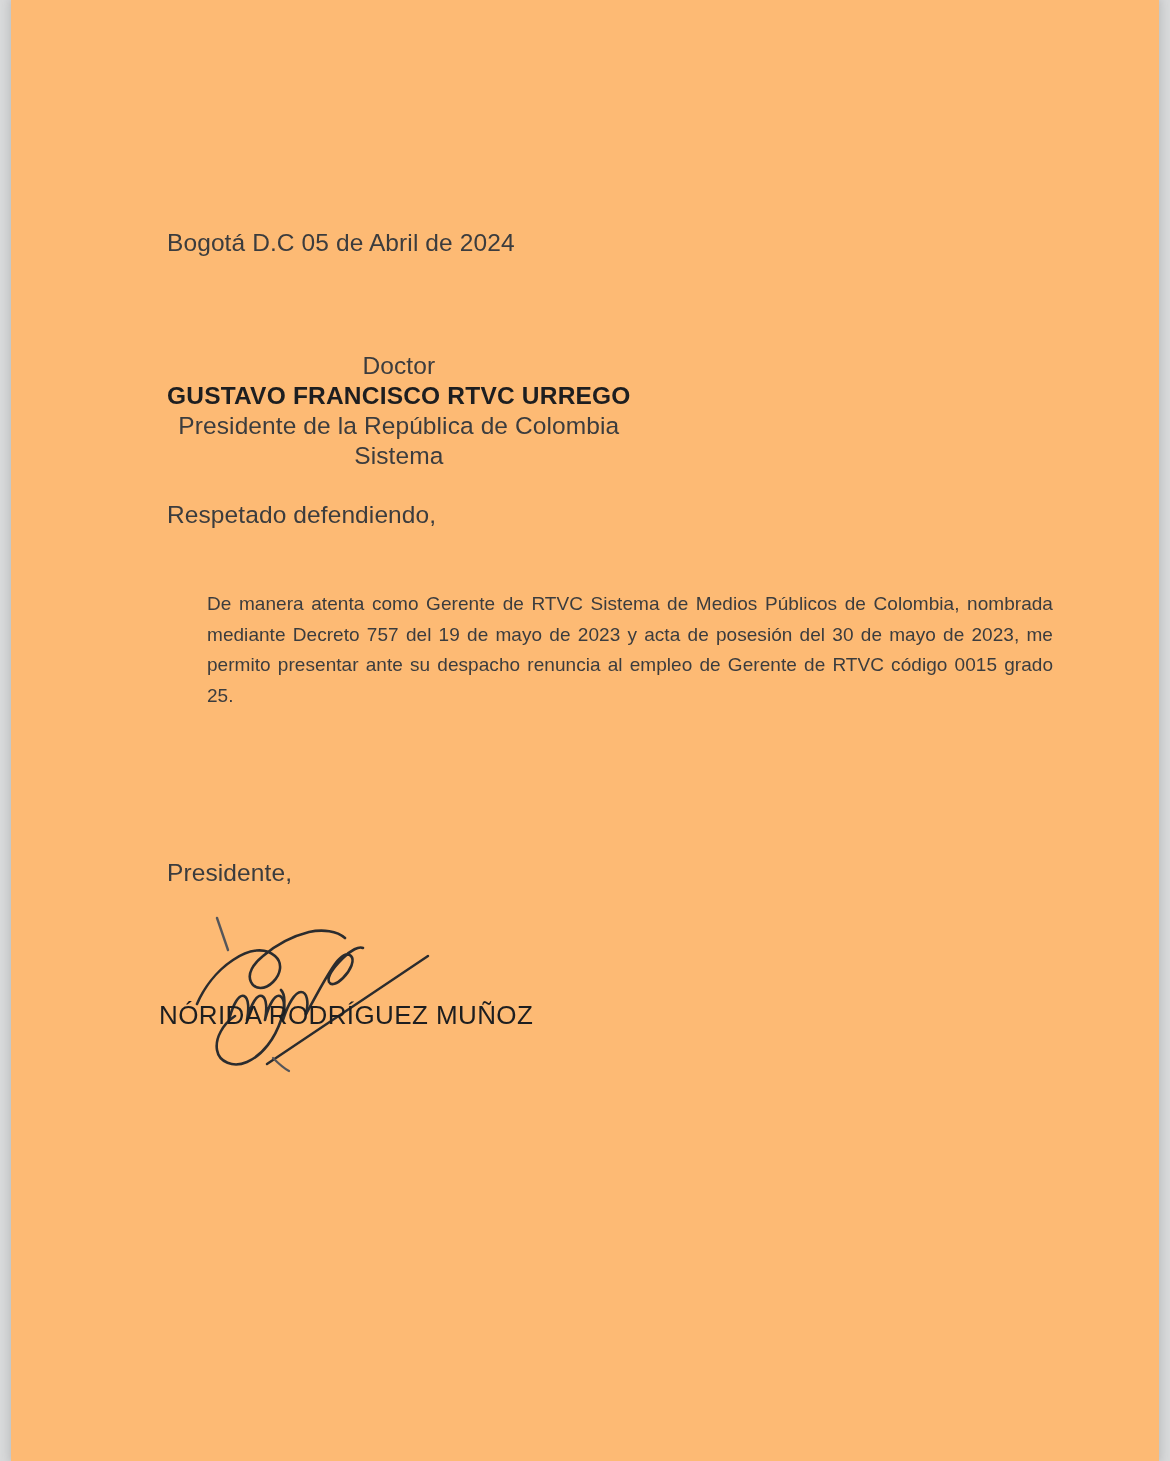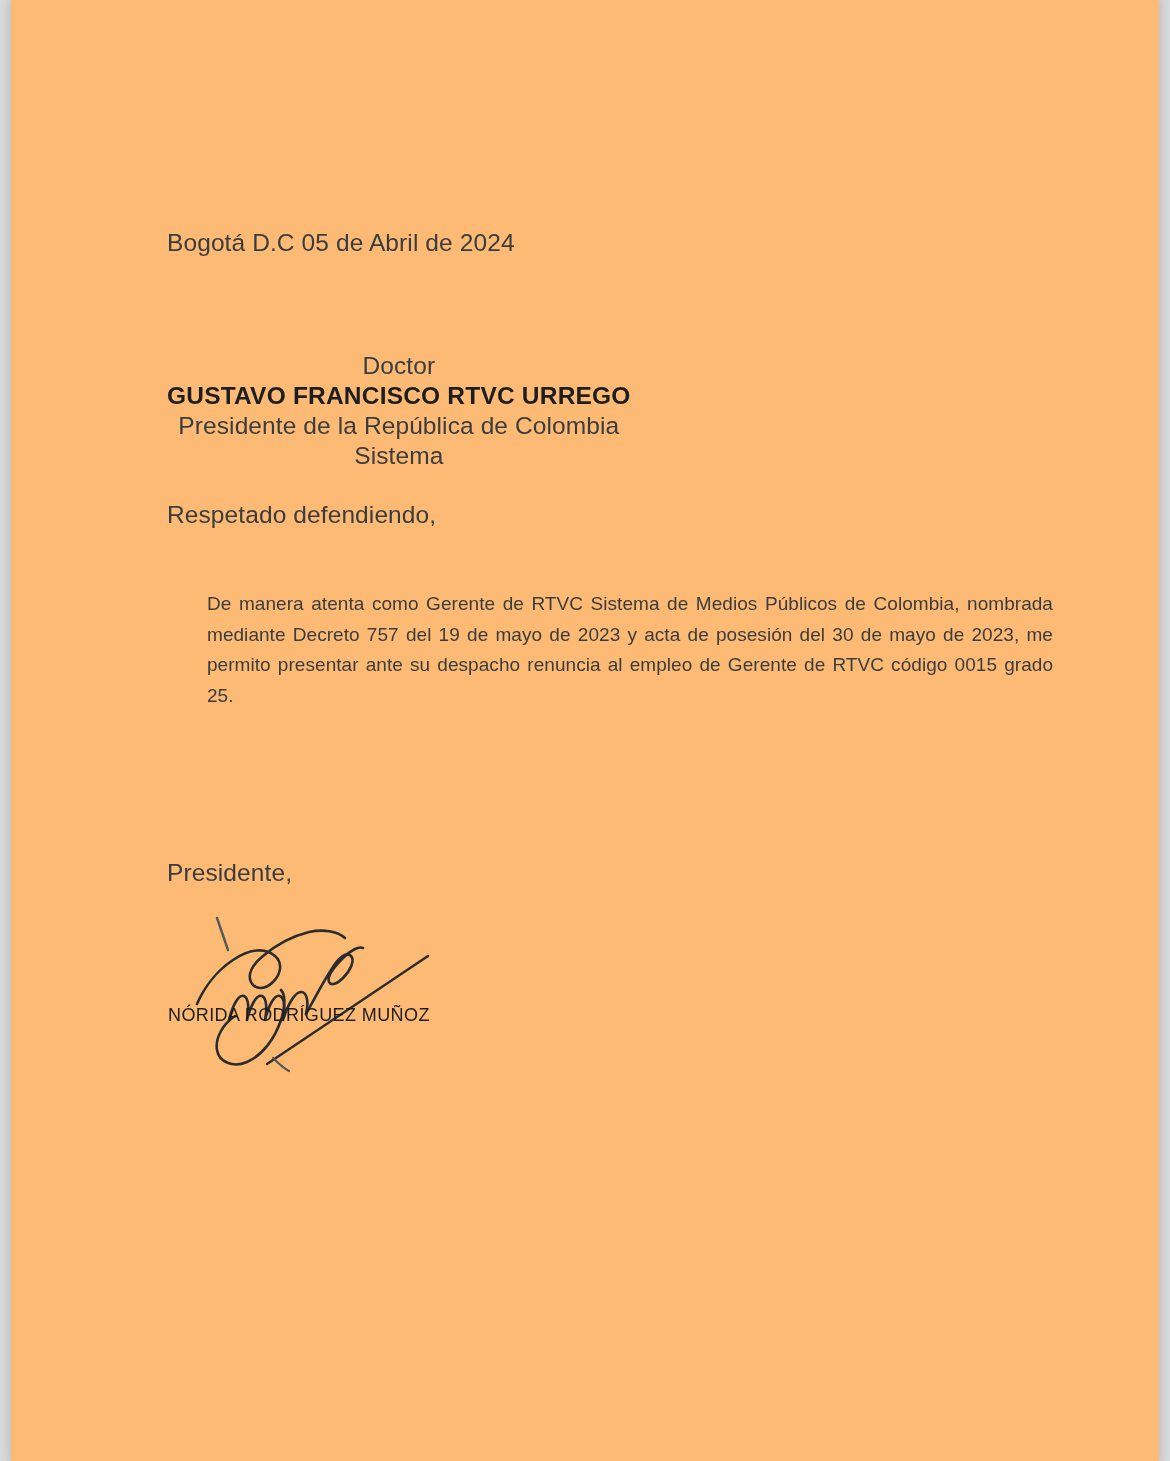--- a/index.html
+++ b/index.html
@@ -116,23 +116,23 @@
     stroke: #2b2c2e;
     stroke-linecap: round;
     stroke-linejoin: round;
   }
   .sig-thin {
     stroke: #55565a;
   }
 
   .signer-name {
     position: absolute;
-    left: 157px;
+    left: 148px;
     top: 1000px;
-    font-size: 18px;
+    font-size: 26px;
     line-height: 30px;
     color: #1d1e20;
     letter-spacing: 0.4px;
     white-space: pre;
   }
 </style>
 </head>
 <body>
 
 <div class="scan-backdrop"></div>

